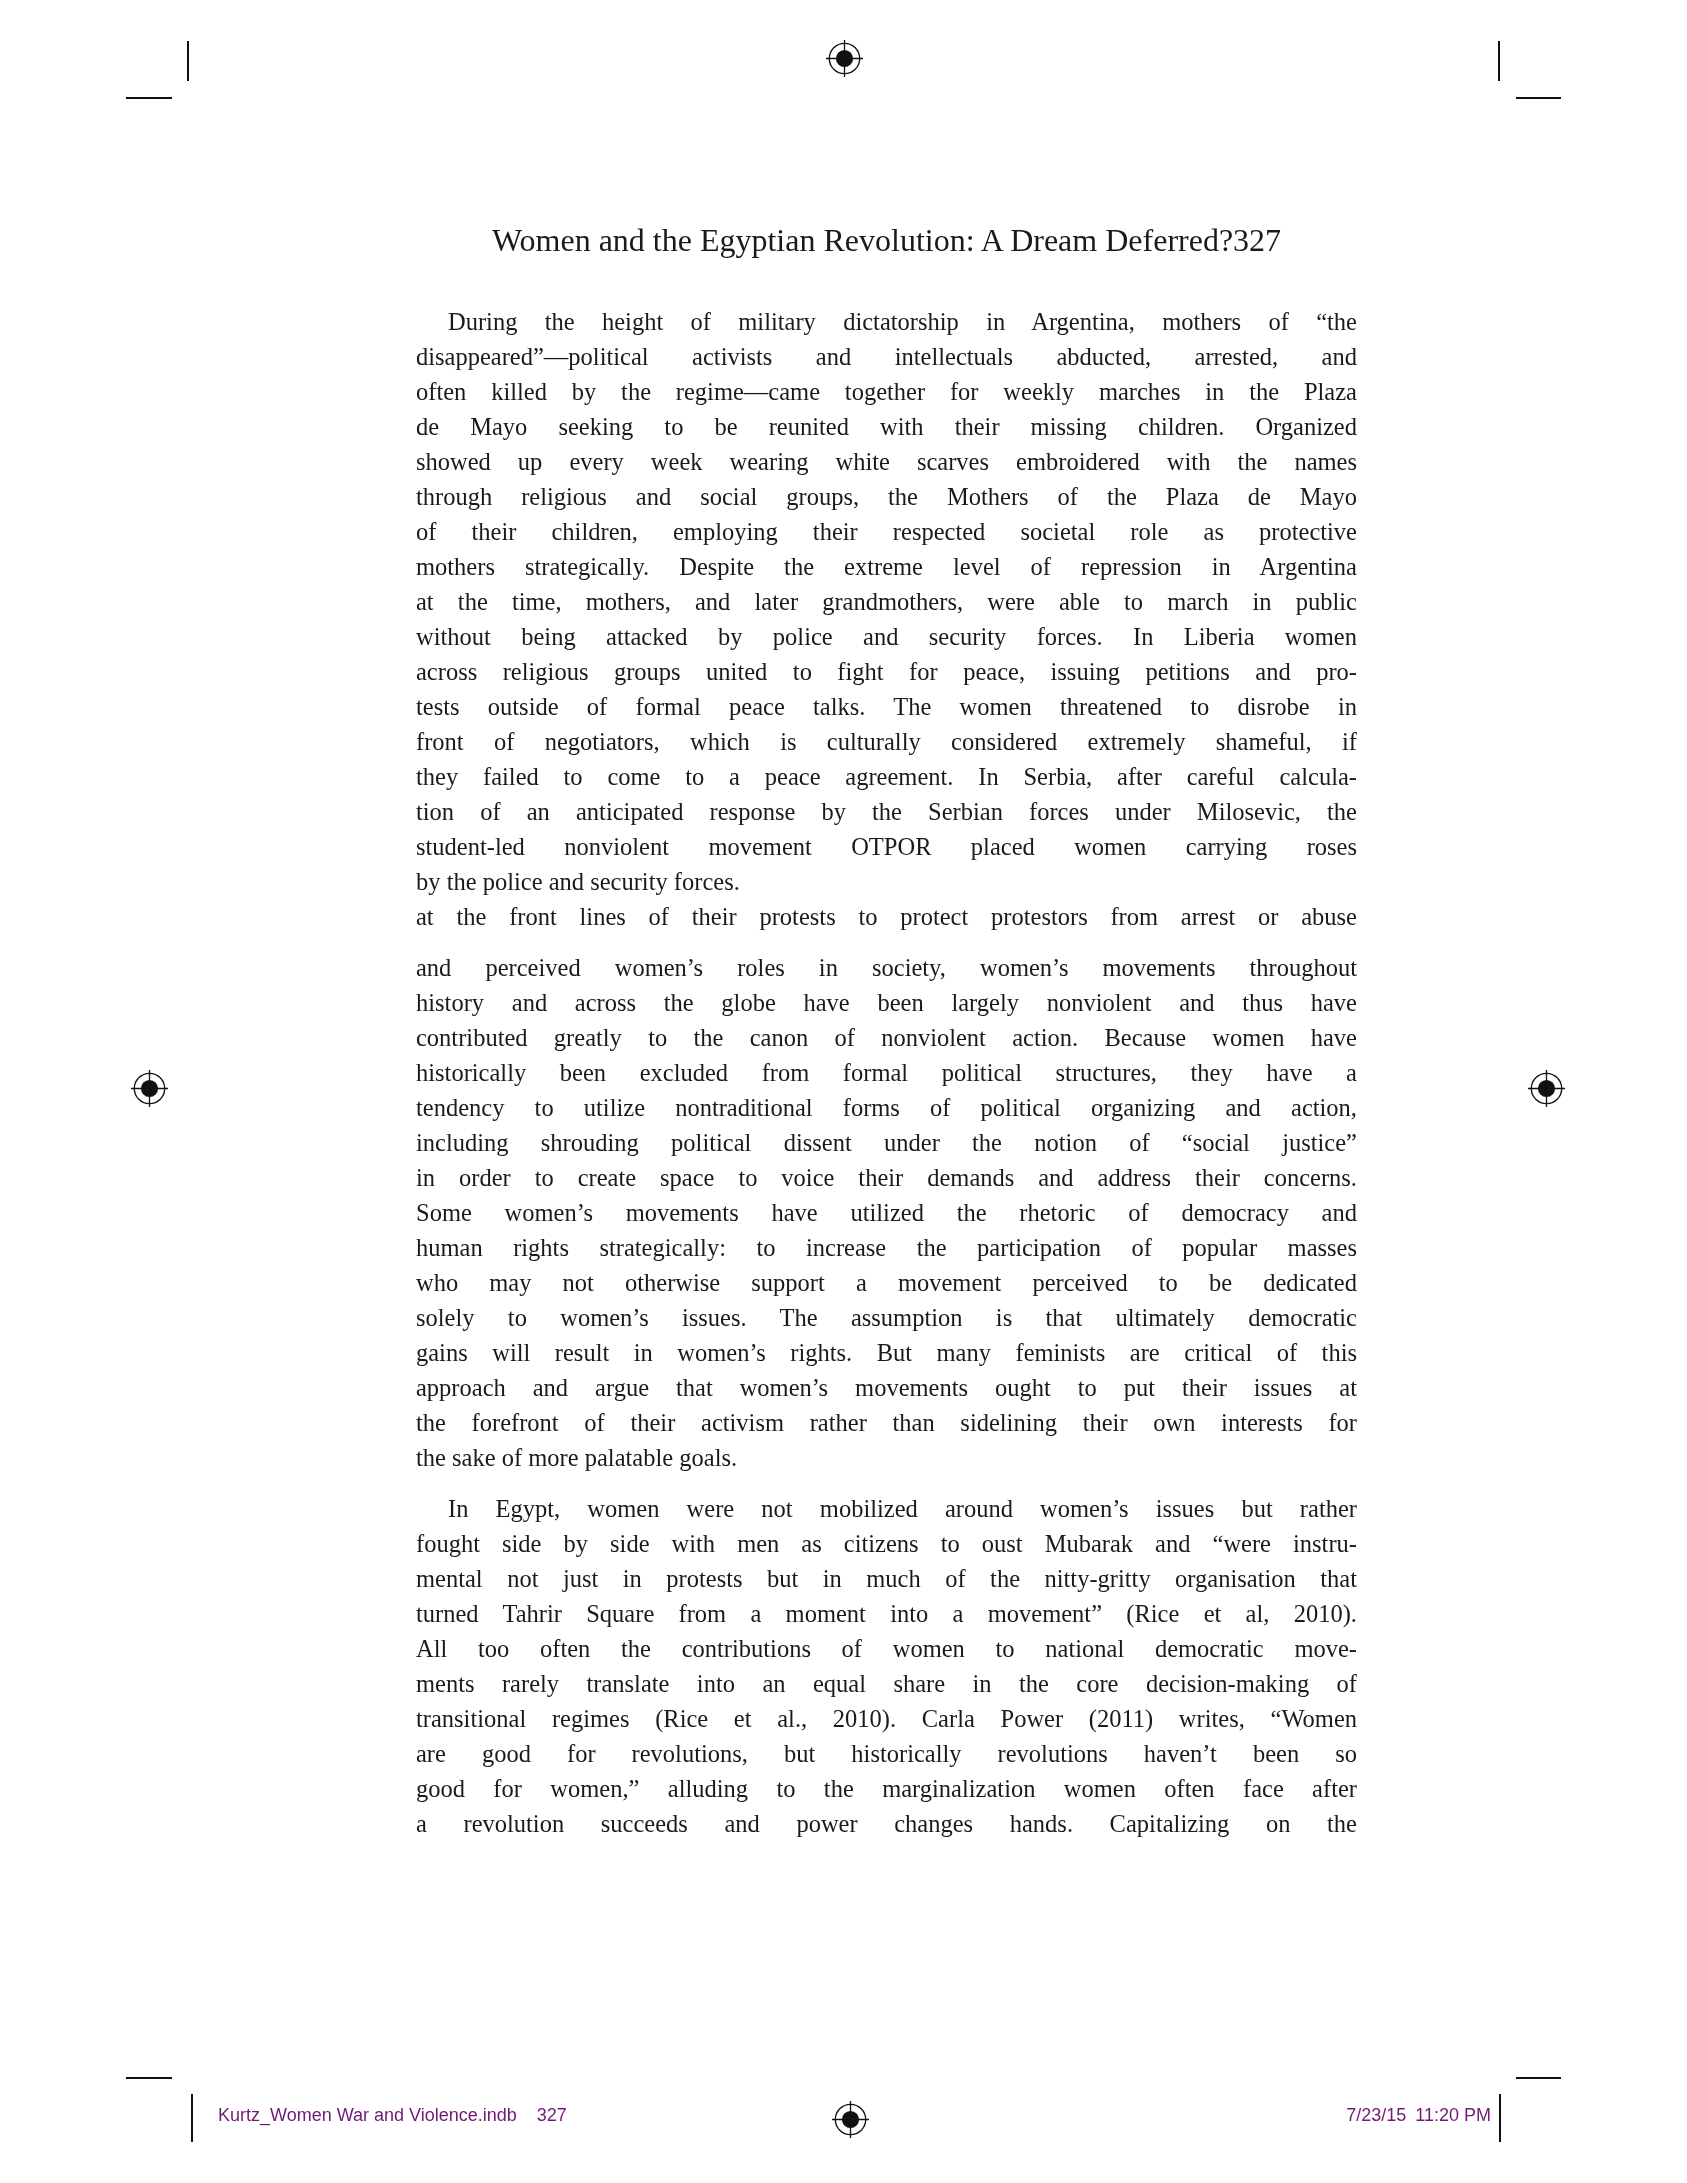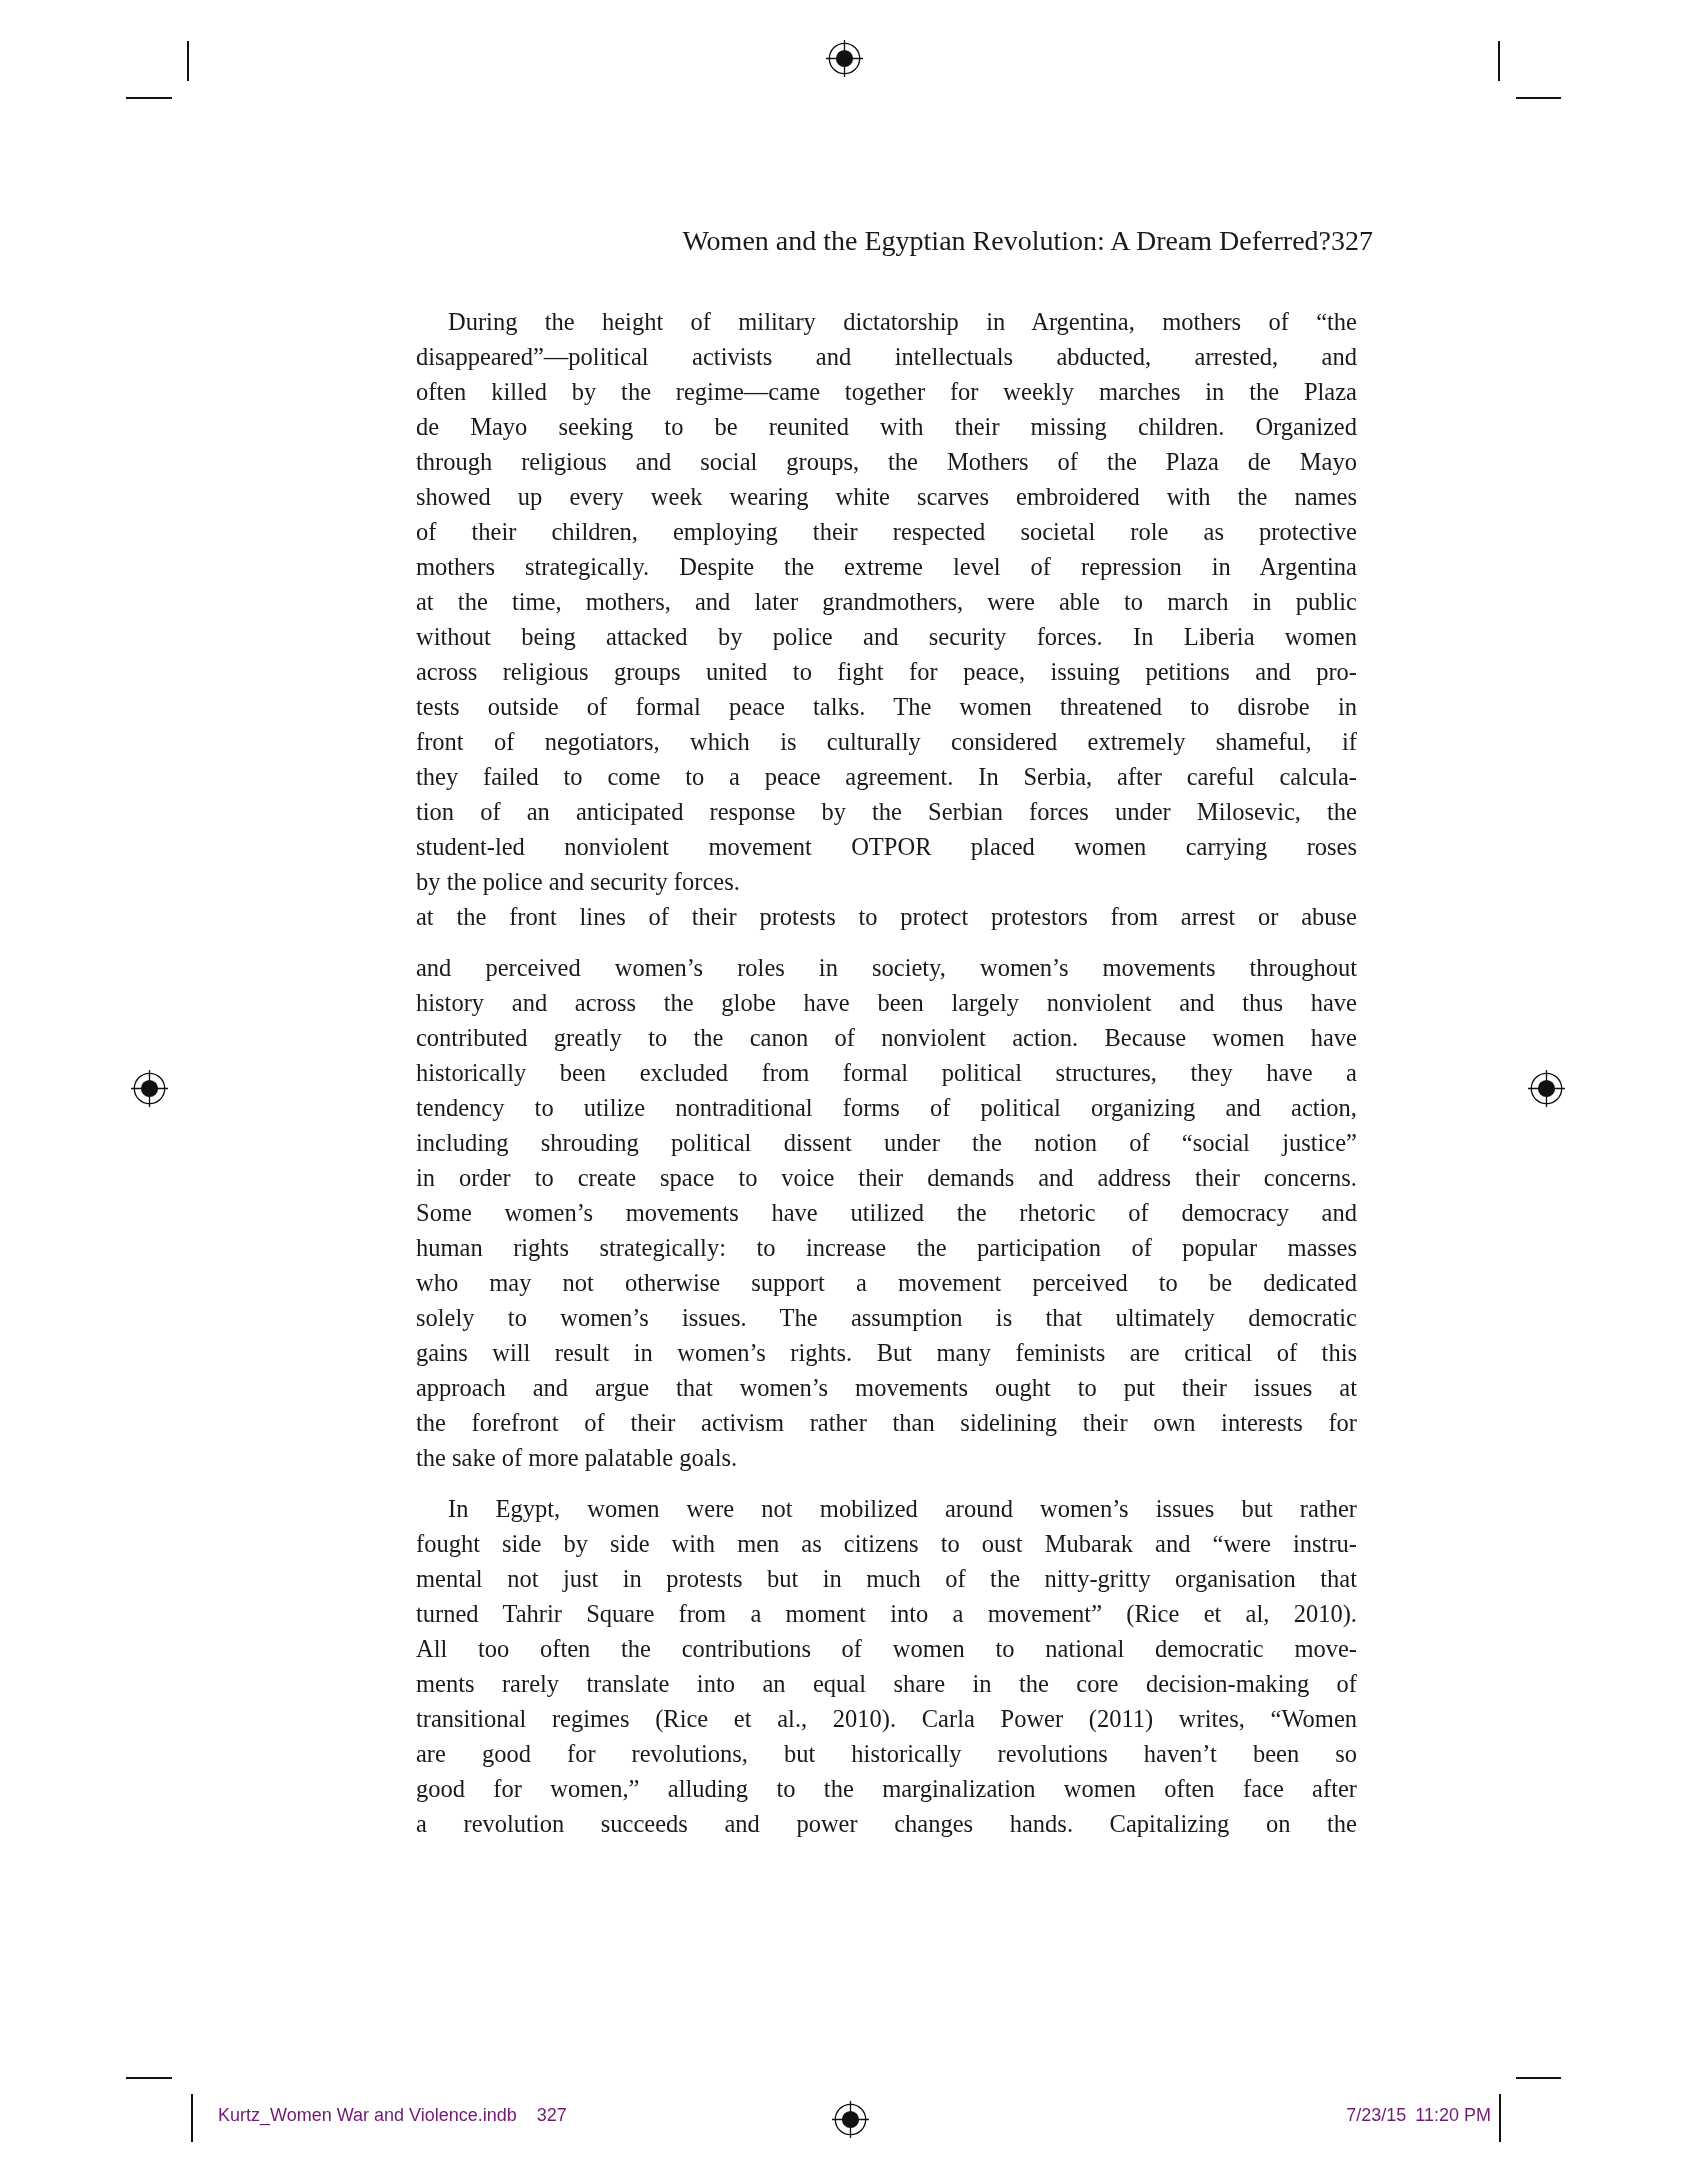--- a/index.html
+++ b/index.html
@@ -13,22 +13,22 @@
     overflow: hidden;
   }
   
   .mark { position: absolute; background: #111111; }
   
   .reg { position: absolute; width: 37px; height: 37px; }
   
   .running-head {
     position: absolute;
     left: 400px; top: 226px; width: 973px;
-    display: flex; justify-content: flex-end; align-items: baseline;
-    font-size: 28px; line-height: 29px; color: #1a1a1a; font-family: Liberation Serif, serif;
+    display: flex; justify-content: center; align-items: baseline;
+    font-size: 32px; line-height: 29px; color: #1a1a1a; font-family: Liberation Serif, serif;
   }
   
   .body-text {
     position: absolute;
     left: 400px; top: 288px; width: 973px;
     font-size: 24.5px; line-height: 35px; color: #1a1a1a;
   }
   .paragraph { margin: 16px; }
   .line { text-align: justify; text-align-last: justify; }
   .line.first { text-indent: 32px; }
@@ -86,22 +86,22 @@
     <span>Women and the Egyptian Revolution: A Dream Deferred?</span>
     <span>327</span>
   </div>
 
   <div class="body-text">
       <div class="paragraph">
         <div class="line first">During the height of military dictatorship in Argentina, mothers of “the</div>
         <div class="line">disappeared”—political activists and intellectuals abducted, arrested, and</div>
         <div class="line">often killed by the regime—came together for weekly marches in the Plaza</div>
         <div class="line">de Mayo seeking to be reunited with their missing children. Organized</div>
+        <div class="line">showed up every week wearing white scarves embroidered with the names</div>
         <div class="line">through religious and social groups, the Mothers of the Plaza de Mayo</div>
-        <div class="line">showed up every week wearing white scarves embroidered with the names</div>
         <div class="line">of their children, employing their respected societal role as protective</div>
         <div class="line">mothers strategically. Despite the extreme level of repression in Argentina</div>
         <div class="line">at the time, mothers, and later grandmothers, were able to march in public</div>
         <div class="line">without being attacked by police and security forces. In Liberia women</div>
         <div class="line">across religious groups united to fight for peace, issuing petitions and pro-</div>
         <div class="line">tests outside of formal peace talks. The women threatened to disrobe in</div>
         <div class="line">front of negotiators, which is culturally considered extremely shameful, if</div>
         <div class="line">they failed to come to a peace agreement. In Serbia, after careful calcula-</div>
         <div class="line">tion of an anticipated response by the Serbian forces under Milosevic, the</div>
         <div class="line">student-led nonviolent movement OTPOR placed women carrying roses</div>

